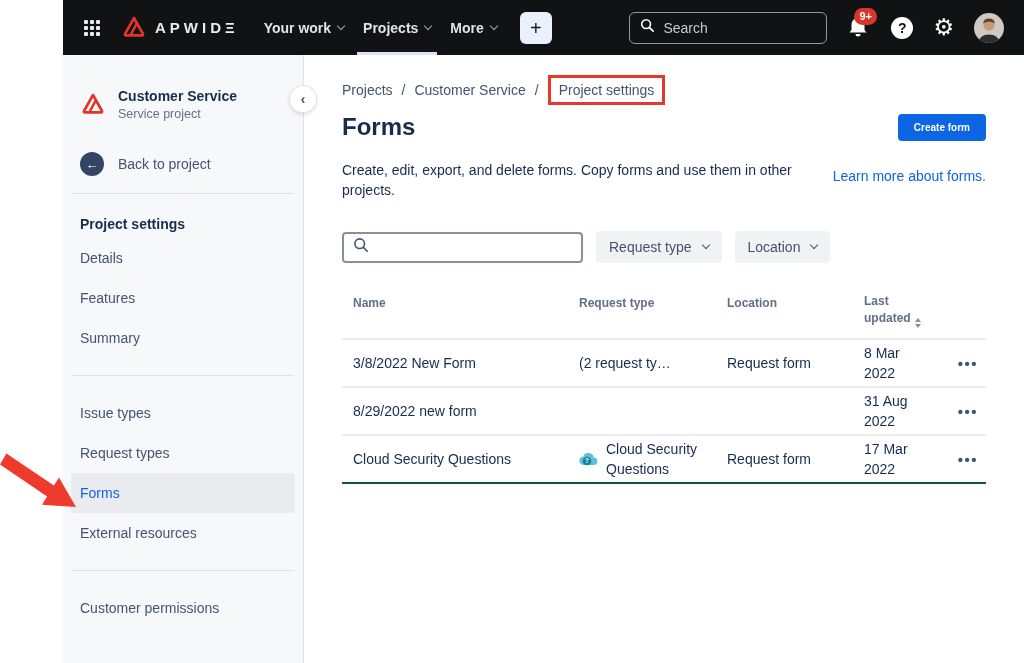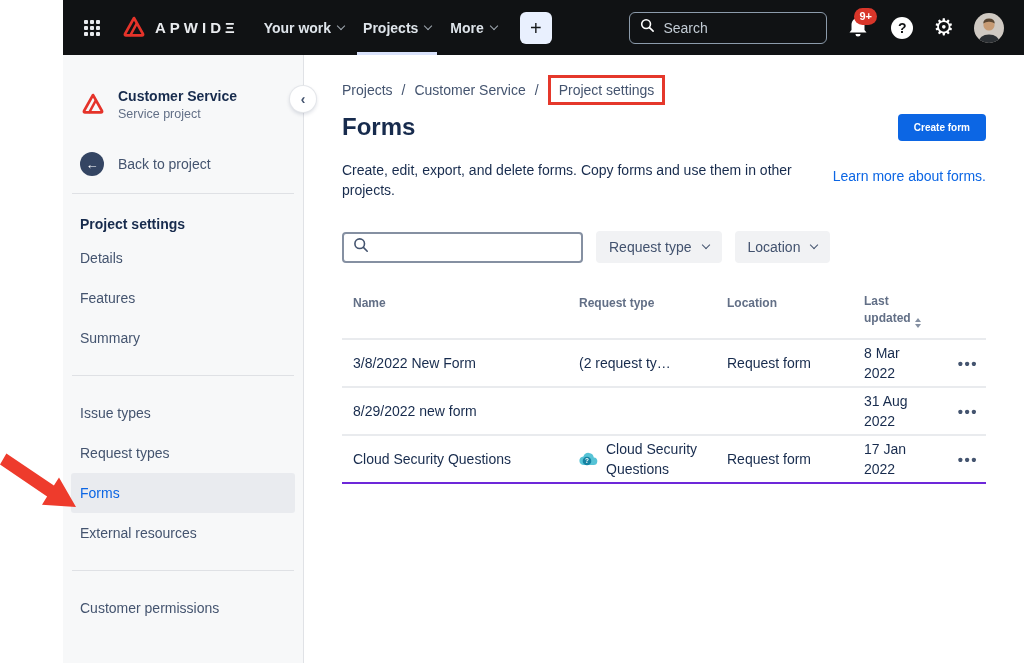--- a/index.html
+++ b/index.html
@@ -64,21 +64,21 @@
   .col-rt { width:148px; }
   .col-loc { width:137px; }
   .col-lu { width:92px; }
   .col-actions { flex:1; display:flex; justify-content:flex-end; padding-right:8px; }
   .th { font-size:12px; font-weight:700; color:#626F86; line-height:17px; }
   .th-lu { width:62px; }
   .sort { display:inline-flex; flex-direction:column; gap:2px; margin-left:4px; vertical-align:0px; cursor:pointer; }
   .sort i { width:0; height:0; border-left:3.5px solid transparent; border-right:3.5px solid transparent; }
   .sort .up { border-bottom:4px solid #8590A2; }
   .sort .down { border-top:4px solid #8590A2; }
-  .tbody { border-bottom:2px solid #6d28d9; }
+  .tbody { border-bottom:2px solid #14532d; }
   .trow { display:flex; align-items:center; min-height:48px; border-top:2px solid #E9EBEE; font-size:14px; color:#172B4D; }
   .cell-date { width:56px; line-height:20px; }
   .rt-cell { display:flex; align-items:center; gap:8px; }
   .rt-text { width:100px; line-height:20px; }
   .menu-btn { color:#44546F; font-size:15px; font-weight:700; letter-spacing:1.5px; cursor:pointer; }
   .name-cell { cursor:pointer; }
 
   
   .anno-arrow { position:absolute; left:0; top:451px; z-index:6; }
 </style>
@@ -279,21 +279,21 @@
                 <path d="M5 15 a4.3 4.3 0 0 1 -.6 -8.6 a5.4 5.4 0 0 1 10.4 1 a3.8 3.8 0 0 1 -.6 7.6 Z" fill="#56C3D6"></path>
                 <circle cx="8" cy="11" r="4.3" fill="#1583A3"></circle>
                 <text x="8" y="13.4" text-anchor="middle" font-size="6.4" font-weight="bold" fill="#fff" font-family="Liberation Sans, sans-serif">?</text>
               </svg>
             </span>
             <span class="rt-text">Cloud Security Questions</span>
           </div>
         </div>
         <div class="col-loc"><span>Request form</span></div>
         <div class="col-lu">
-            <div class="cell-date">17 Jan 2022</div>
+            <div class="cell-date">17 Mar 2022</div>
           </div>
         <div class="col-actions">
             <span class="menu-btn">•••</span>
           </div>
       </div>
     </div>
   </div>
 </div>
 
 <svg class="anno-arrow" width="85" height="70" viewBox="0 0 85 70">

